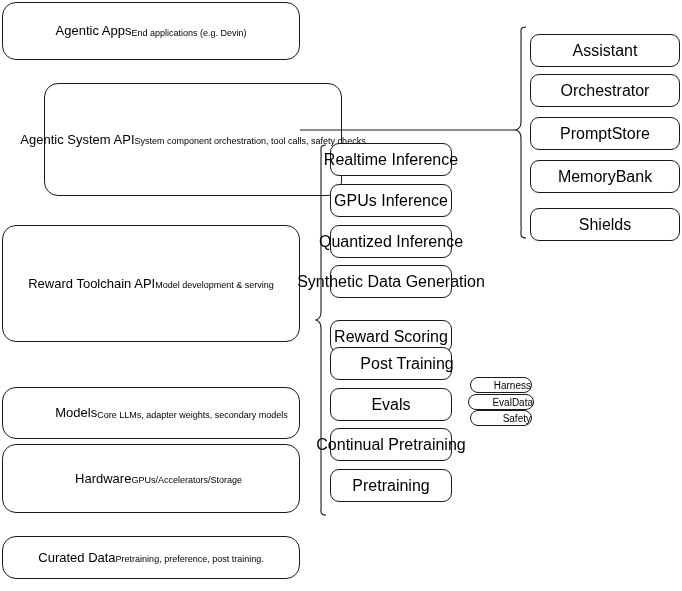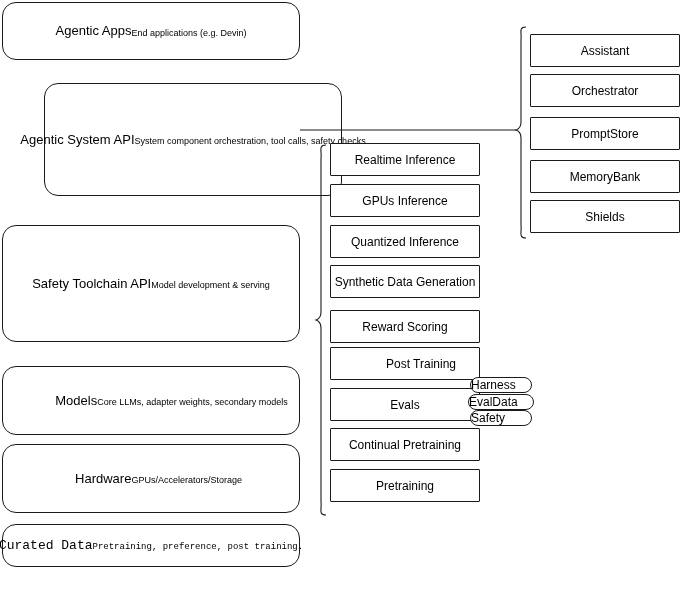--- a/index.html
+++ b/index.html
@@ -52,47 +52,47 @@
   .layer-sub {
     font-size: 9px;
     line-height: 12px;
     color: #000;
     margin-top: 3px;
     white-space: nowrap;
   }
 
   
   .chip {
-    border-radius: 1px;
+    border-radius: 9px;
     height: 33px;
-    font-size: 12px;
+    font-size: 16px;
     line-height: 14px;
     white-space: nowrap;
   }
   .chip-mid {
     left: 330px;
-    width: 150px;
+    width: 122px;
   }
   .chip-right {
     left: 530px;
     width: 150px;
   }
 
   
   .pill {
     position: absolute;
     box-sizing: border-box;
     border: 1px solid #1a1a1a;
     background: #ffffff;
     border-radius: 999px;
     height: 16px;
     display: flex;
     align-items: center;
-    justify-content: flex-start;
-    font-size: 12px;
+    justify-content: flex-end;
+    font-size: 10px;
     line-height: 13px;
     white-space: nowrap;
     z-index: 5;
   }
 
   
   #connectors {
     position: absolute;
     left: 0;
     top: 0;
@@ -116,52 +116,52 @@
     <div class="layer-title">Agentic Apps</div>
     <div class="layer-sub">End applications (e.g. Devin)</div>
   </div>
 
   <div class="box layer-box" style="top:83px; height:113px;margin-left:42px;">
     <div class="layer-title">Agentic System API</div>
     <div class="layer-sub">System component orchestration, tool calls, safety checks</div>
   </div>
 
   <div class="box layer-box" style="top:225px; height:117px;">
-    <div class="layer-title">Safety Toolchain API</div>
+    <div class="layer-title">Reward Toolchain API</div>
     <div class="layer-sub">Model development &amp; serving</div>
   </div>
 
-  <div class="box layer-box" style="top:366px; height:69px;padding-left:41px;">
+  <div class="box layer-box" style="top:387px; height:52px;padding-left:41px;">
     <div class="layer-title">Models</div>
     <div class="layer-sub">Core LLMs, adapter weights, secondary models</div>
   </div>
 
   <div class="box layer-box" style="top:444px; height:69px;padding-left:15px;">
     <div class="layer-title">Hardware</div>
     <div class="layer-sub">GPUs/Accelerators/Storage</div>
   </div>
 
-  <div class="box layer-box" style="top:524px; height:43px;font-family:Liberation Mono, monospace;">
+  <div class="box layer-box" style="top:536px; height:43px;">
     <div class="layer-title">Curated Data</div>
     <div class="layer-sub">Pretraining, preference, post training.</div>
   </div>
 
   <div class="box chip chip-mid" style="top:143px;">
     <span>Realtime Inference</span>
   </div>
   <div class="box chip chip-mid" style="top:184px;">
     <span>GPUs Inference</span>
   </div>
   <div class="box chip chip-mid" style="top:225px;">
     <span>Quantized Inference</span>
   </div>
   <div class="box chip chip-mid" style="top:265px;">
     <span>Synthetic Data Generation</span>
   </div>
-  <div class="box chip chip-mid" style="top:310px;">
+  <div class="box chip chip-mid" style="top:320px;">
     <span>Reward Scoring</span>
   </div>
   <div class="box chip chip-mid" style="top:347px;padding-left:32px;">
     <span>Post Training</span>
   </div>
   <div class="box chip chip-mid" style="top:388px;">
     <span>Evals</span>
   </div>
   <div class="box chip chip-mid" style="top:428px;">
     <span>Continual Pretraining</span>
@@ -175,21 +175,21 @@
   </div>
   <div class="box chip chip-right" style="top:74px;">
     <span>Orchestrator</span>
   </div>
   <div class="box chip chip-right" style="top:117px;">
     <span>PromptStore</span>
   </div>
   <div class="box chip chip-right" style="top:160px;">
     <span>MemoryBank</span>
   </div>
-  <div class="box chip chip-right" style="top:200px;">
+  <div class="box chip chip-right" style="top:208px;">
     <span>Shields</span>
   </div>
 
   <svg id="connectors" viewBox="0 0 682 591">
 
     <line x1="300" y1="130" x2="516" y2="130"></line>
 
     <path d="M 526 27
              C 518 27, 522 33, 521 40
              L 521 122

